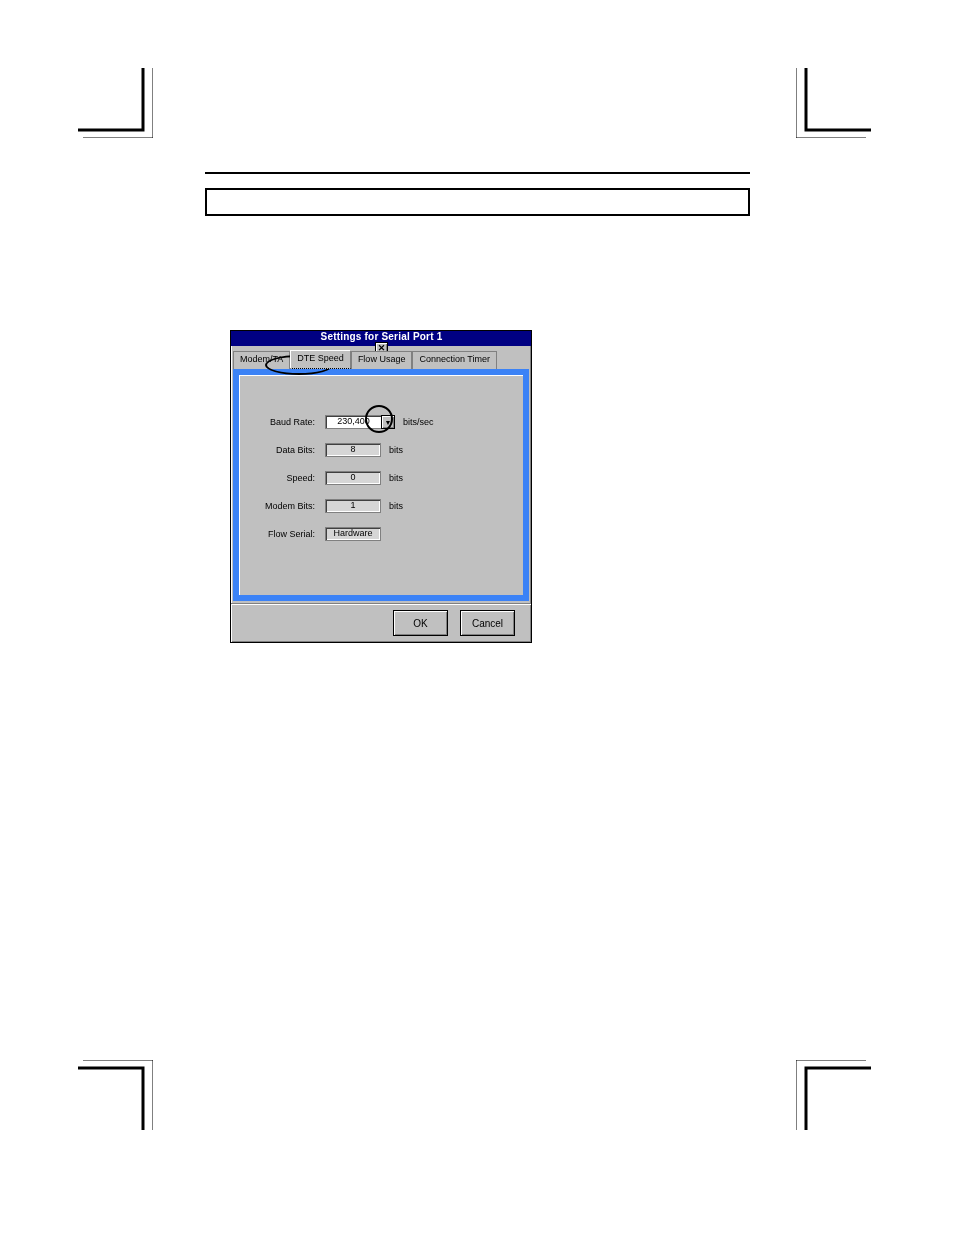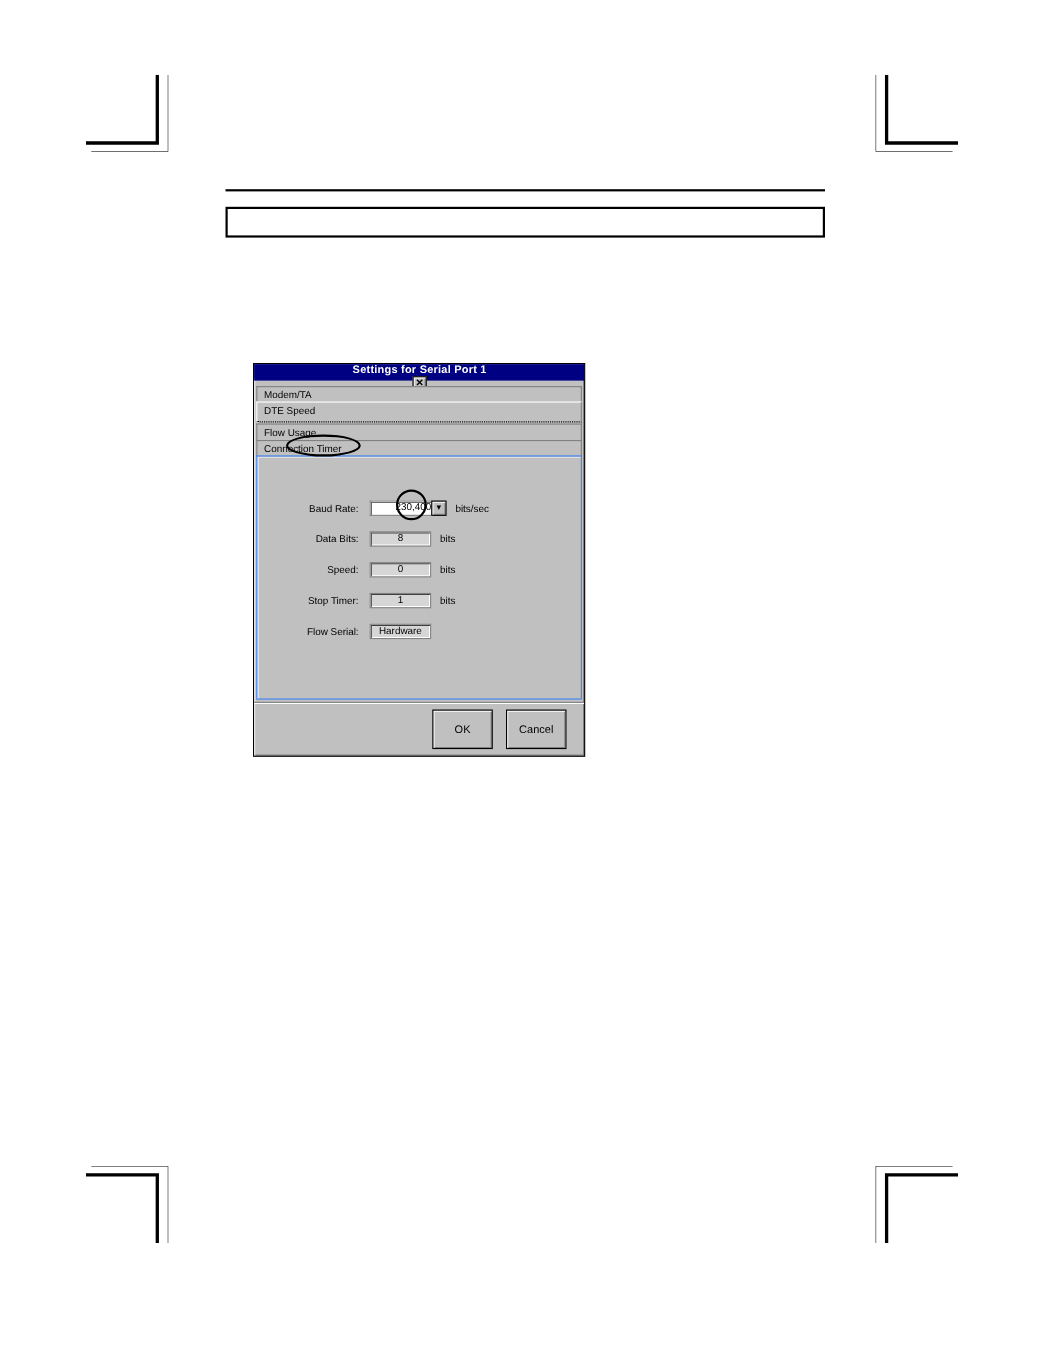--- a/index.html
+++ b/index.html
@@ -68,44 +68,43 @@
     display: flex; align-items: center; justify-content: center;
     font-size: 9px; font-weight: bold;
     color: #000;
   }
 
   .tabs {
     display: flex;
     gap: 0;
     margin: 4px 2px 0 2px;
     position: relative;
-    flex-direction: column;
   }
   .tab {
     padding: 2px 6px;
     border: 1px solid #808080;
     border-bottom: none;
     background: #c0c0c0;
     font-size: 9px;
     position: relative;
     top: 1px;
   }
   .tab.active {
     background: #c0c0c0;
     border-color: #fff #808080 #c0c0c0 #fff;
     z-index: 2;
     top: 0;
     padding-bottom: 5px;
   }
 
   .panel {
-    border: 1px solid #3b82f6;
+    border: 6px solid #3b82f6;
     box-shadow: inset 1px 1px 0 #fff;
     margin: 0 2px 2px 2px;
-    padding: 40px 12px 40px 28px;
+    padding: 40px 12px 40px 12px;
     min-height: 210px;
     position: relative;
   }
 
   .row {
     display: flex;
     align-items: center;
     margin-bottom: 14px;
   }
   .row .lbl {
@@ -117,21 +116,21 @@
   .row .field,
   .row .field-ro {
     width: 56px;
     height: 14px;
     font-size: 9px;
     text-align: center;
     background: #d6d6d6;
     border: 1px solid #808080;
     box-shadow: inset 1px 1px 0 #404040, inset -1px -1px 0 #fff;
   }
-  .row .field { background: #fff; text-align: right; }
+  .row .field { background: #fff; }
   .row .dropbtn {
     width: 14px; height: 14px;
     background: #c0c0c0;
     border: 1px solid #000;
     box-shadow: inset 1px 1px 0 #fff, inset -1px -1px 0 #808080;
     display:flex; align-items:center; justify-content:center;
     font-size: 7px;
   }
   .row .unit {
     font-size: 9px;
@@ -141,21 +140,21 @@
   .buttonbar {
     border-top: 1px solid #808080;
     box-shadow: inset 0 1px 0 #fff;
     padding: 6px 16px;
     display: flex;
     justify-content: flex-end;
     gap: 12px;
   }
   .winbutton {
     min-width: 55px;
-    height: 36px;
+    height: 26px;
     background: #c0c0c0;
     border: 1px solid #000;
     box-shadow: inset 1px 1px 0 #fff, inset -1px -1px 0 #808080;
     font-size: 10px;
     display:flex; align-items:center; justify-content:center;text-align:right;
   }
 
   
   .oval {
     position: absolute;
@@ -232,21 +231,21 @@
       <span class="unit">bits</span>
     </div>
 
     <div class="row">
       <span class="lbl">Speed:</span>
       <div class="field-ro">0</div>
       <span class="unit">bits</span>
     </div>
 
     <div class="row">
-      <span class="lbl">Stop Timer:</span>
+      <span class="lbl">Modem Bits:</span>
       <div class="field-ro">1</div>
       <span class="unit">bits</span>
     </div>
 
     <div class="row">
       <span class="lbl">Flow Serial:</span>
       <div class="field-ro">Hardware</div>
       <span class="unit"></span>
     </div>
 

